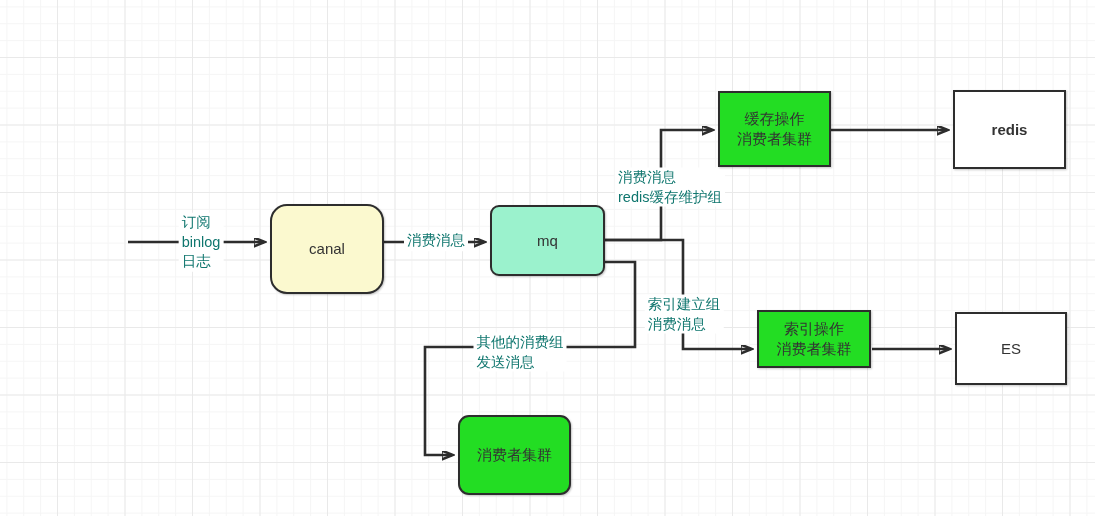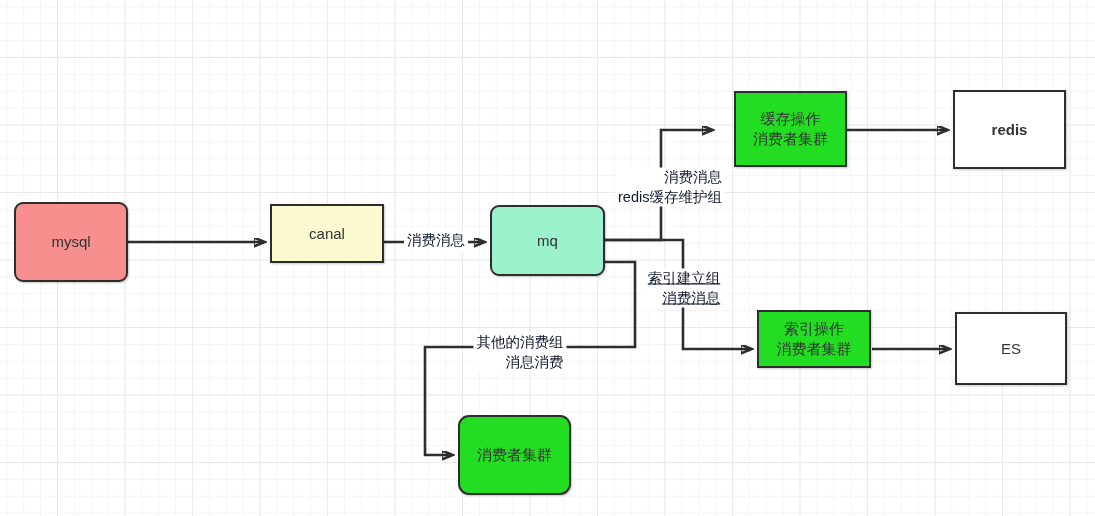--- a/index.html
+++ b/index.html
@@ -48,24 +48,24 @@
     line-height: 20px;
     cursor: default;
   }
   .node.rounded { border-radius: 9px; }
   .edge-label {
     position: absolute;
     z-index: 2;
     transform: translate(-50%, -50%);
     background: #ffffff;
     white-space: pre-line;
-    text-align: right;
+    text-align: left;
     font-size: 14.5px;
     line-height: 19.5px;
-    color: #0f172a;
+    color: #0f766e;
     padding: 0 3px;
   }
 </style>
 </head>
 <body>
 
 <div id="canvas">
 
   <svg class="connectors" width="1095" height="516">
     <defs>
@@ -75,33 +75,30 @@
     </defs>
     <path d="M128,242 L264,242" marker-end="url(#arrow)"></path>
     <path d="M384,242 L484,242" marker-end="url(#arrow)"></path>
     <path d="M605,240 L661,240 L661,130 L712,130" marker-end="url(#arrow)"></path>
     <path d="M605,240 L683,240 L683,349 L751,349" marker-end="url(#arrow)"></path>
     <path d="M605,262 L635,262 L635,347 L425,347 L425,455 L452,455" marker-end="url(#arrow)"></path>
     <path d="M831,130 L947,130" marker-end="url(#arrow)"></path>
     <path d="M872,349 L949,349" marker-end="url(#arrow)"></path>
   </svg>
 
-  <div class="node rounded" style="left: 14px; top: 202px; width: 114px; height: 80px; background-color: rgb(247, 143, 143);">
-    <span>mysql</span>
-  </div>
 
-  <div class="node" style="left: 270px; top: 204px; width: 114px; height: 59px; background-color: rgb(251, 249, 207);">
+  <div class="node" style="left: 270px; top: 204px; width: 114px; height: 90px; background-color: rgb(251, 249, 207); border-radius: 17px;">
     <span>canal</span>
   </div>
 
   <div class="node rounded" style="left: 490px; top: 205px; width: 115px; height: 71px; background-color: rgb(155, 242, 205);">
     <span>mq</span>
   </div>
 
-  <div class="node" style="left: 718px; top: 91px; width: 113px; height: 76px; background-color: rgb(35, 221, 35); margin-left: 16px;">
+  <div class="node" style="left: 718px; top: 91px; width: 113px; height: 76px; background-color: rgb(35, 221, 35);">
     <span>缓存操作
 消费者集群</span>
   </div>
 
   <div class="node" style="left: 953px; top: 90px; width: 113px; height: 79px; background-color: rgb(255, 255, 255); font-weight: bold;">
     <span>redis</span>
   </div>
 
   <div class="node" style="left: 757px; top: 310px; width: 114px; height: 58px; background-color: rgb(35, 221, 35);">
     <span>索引操作
@@ -109,25 +106,28 @@
   </div>
 
   <div class="node" style="left: 955px; top: 312px; width: 112px; height: 73px; background-color: rgb(255, 255, 255); align-items: center;">
     <span>ES</span>
   </div>
 
   <div class="node rounded" style="left: 458px; top: 415px; width: 113px; height: 80px; border-radius: 11px; background-color: rgb(35, 221, 35);">
     <span>消费者集群</span>
   </div>
 
+  <div class="edge-label" style="left:201px; top:242px;">订阅
+binlog
+日志</div>
 
   <div class="edge-label" style="left:436px; top:241px;">消费消息</div>
 
   <div class="edge-label" style="left:670px; top:187px;">消费消息
 redis缓存维护组</div>
 
-  <div class="edge-label" style="left:684px; top:288px;text-decoration:underline;">索引建立组
+  <div class="edge-label" style="left:684px; top:314px;">索引建立组
 消费消息</div>
 
   <div class="edge-label" style="left:520px; top:352px;">其他的消费组
-消息消费</div>
+发送消息</div>
 
 </div>
 
 </body></html>

